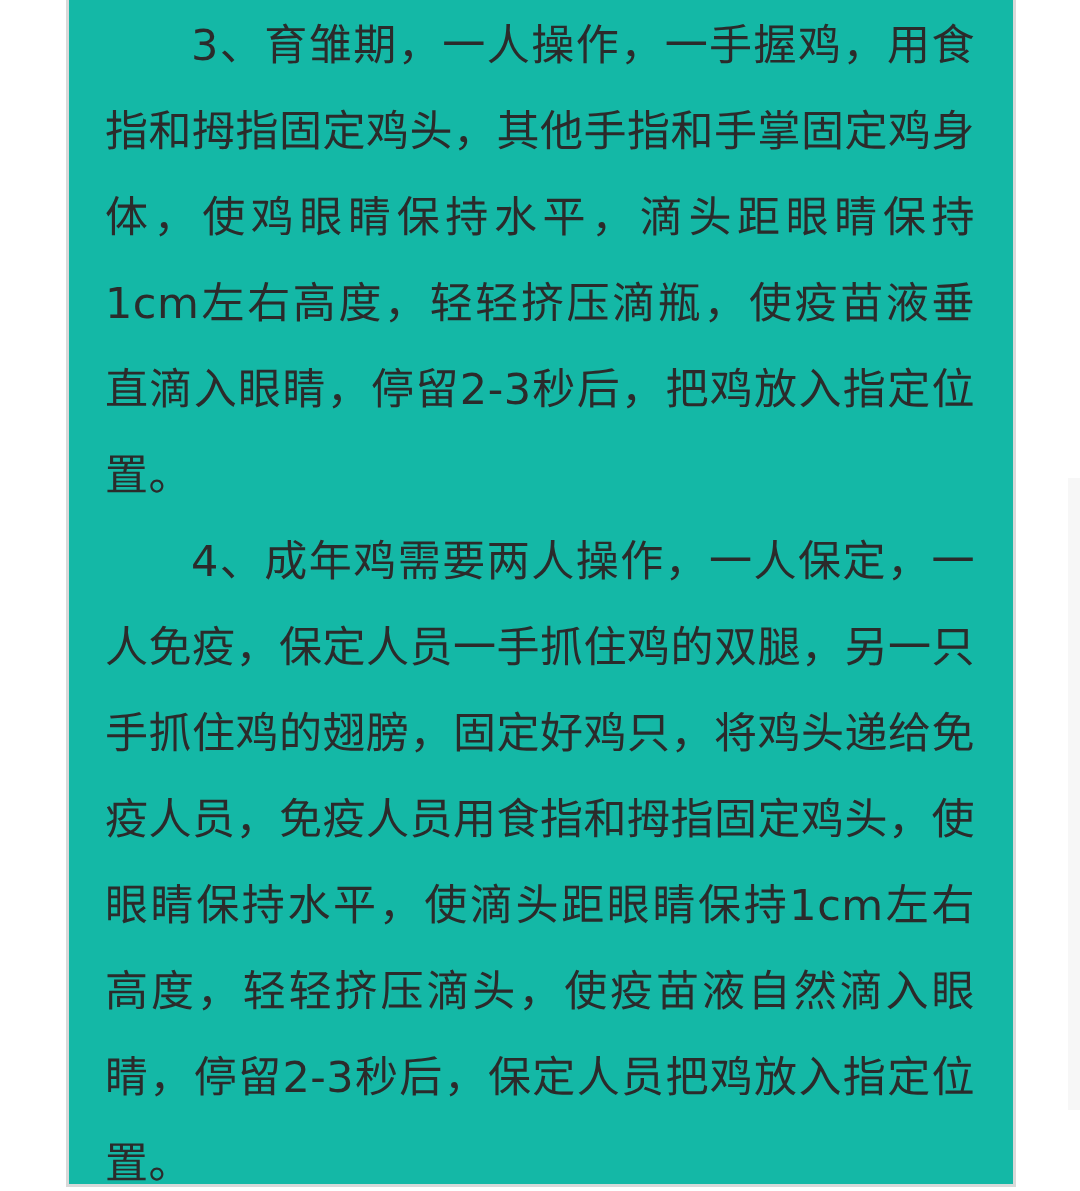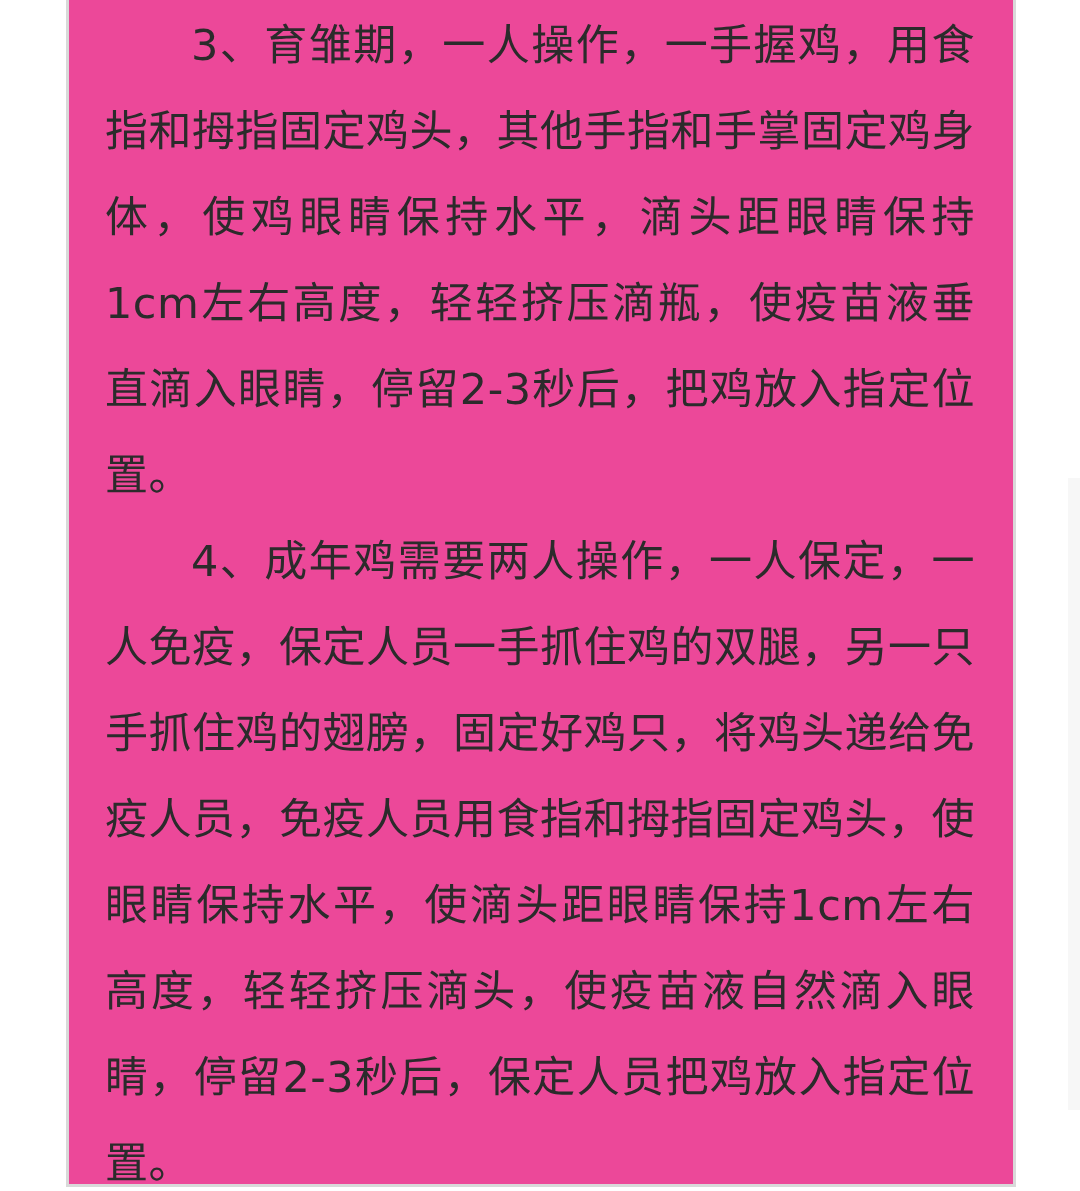--- a/index.html
+++ b/index.html
@@ -18,21 +18,21 @@
   .page {
     position: absolute;
     left: 66px;
     top: 0;
     width: 950px;
     height: 1187px;
     box-sizing: border-box;
     border-left: 3px solid #d9d9d9;
     border-right: 3px solid #d9d9d9;
     border-bottom: 3px solid #d9d9d9;
-    background: #ec4899;
+    background: #14b8a6;
     overflow: hidden;
   }
   .content {
     padding: 2px 38px 0 36px;
     font-size: 43px;
     line-height: 86px;
     color: #2b2b2b;
     text-align: justify;
     text-justify: inter-ideograph;
     letter-spacing: 0.5px;

